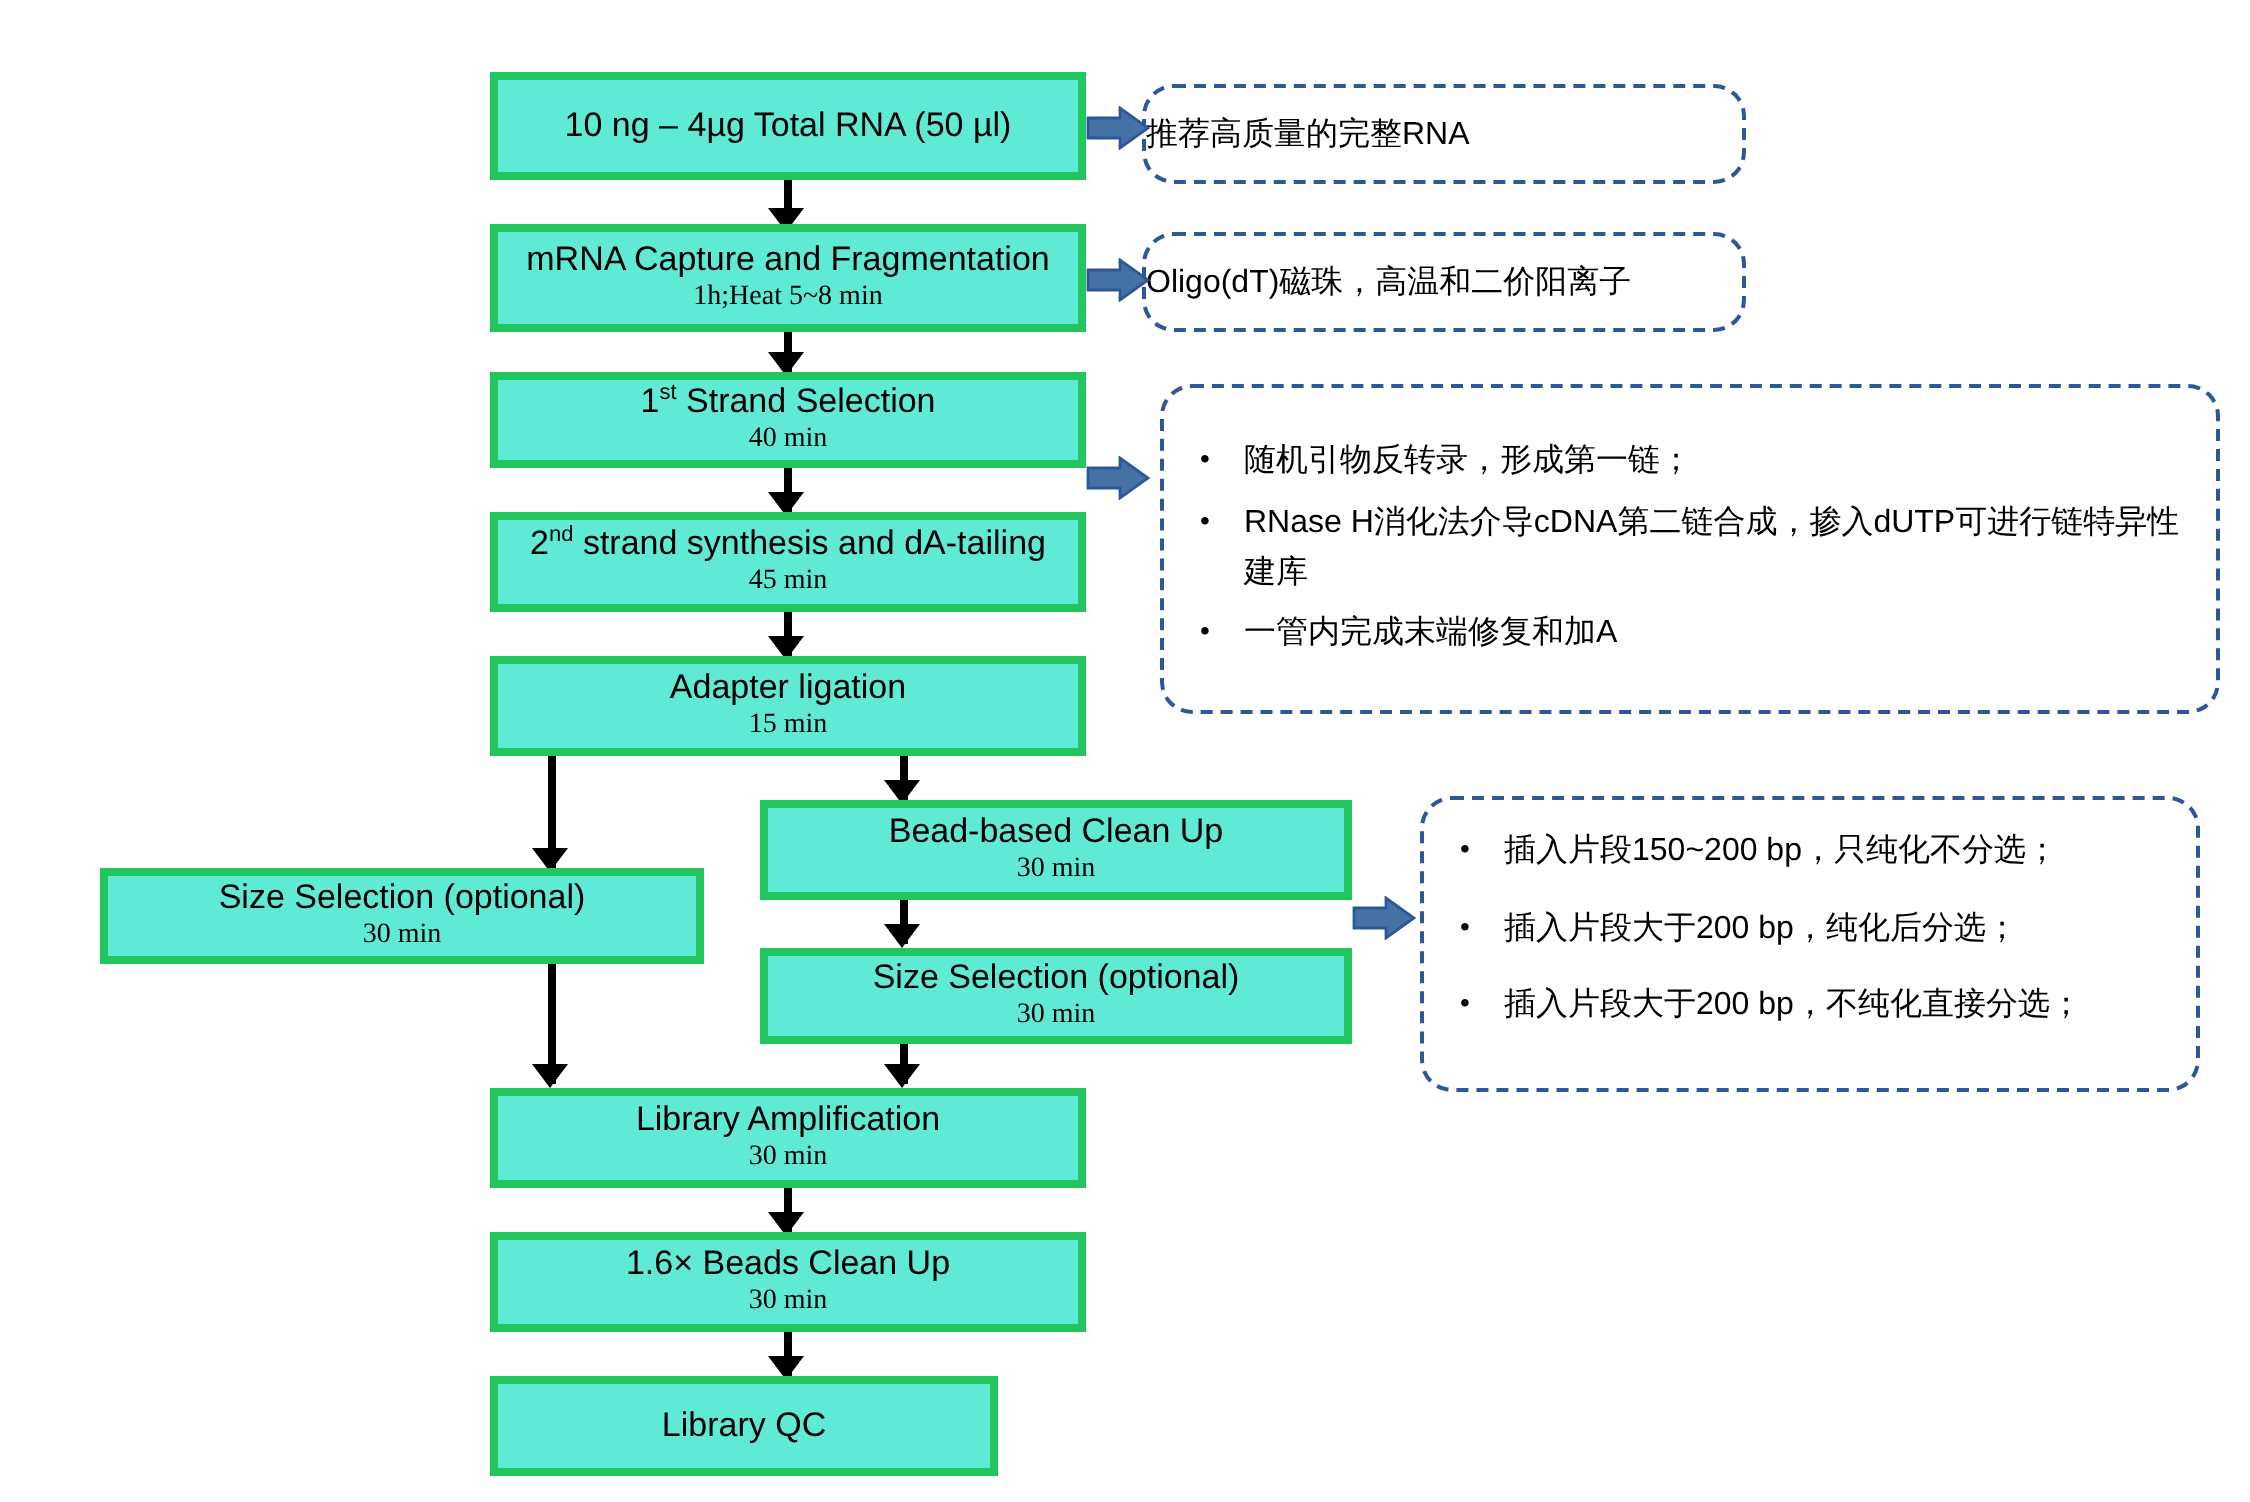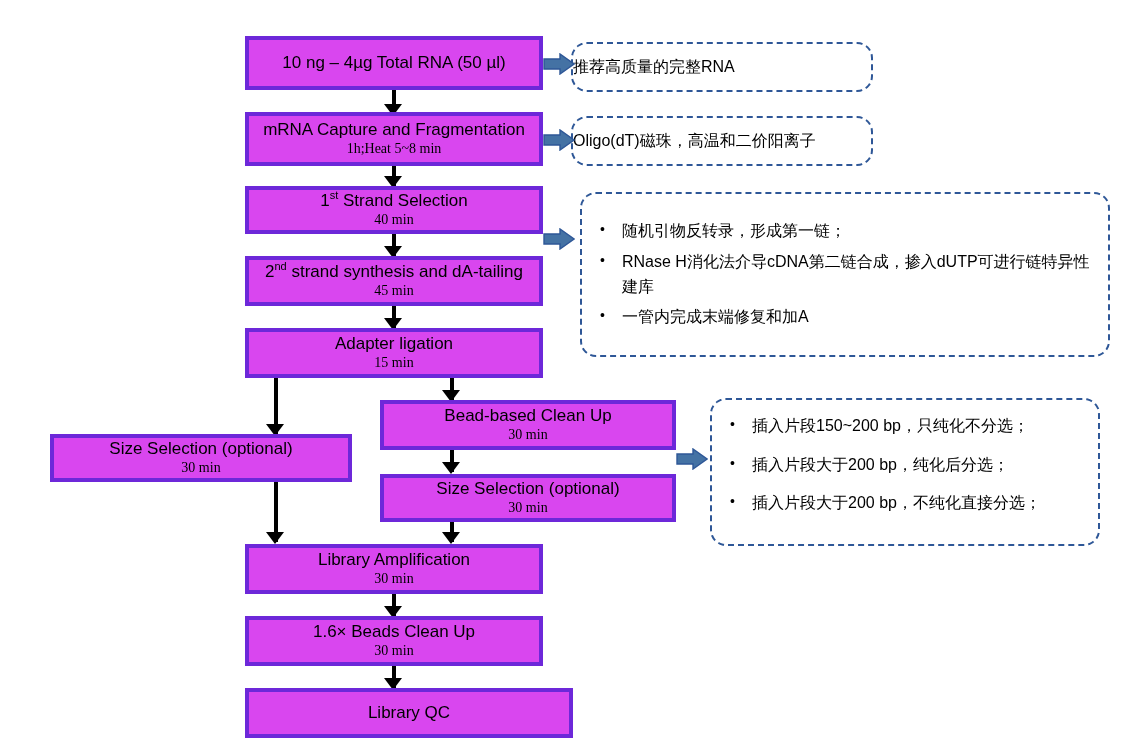--- a/index.html
+++ b/index.html
@@ -15,22 +15,22 @@
     width: 1125px;
     height: 751px;
     background: #ffffff;
     overflow: hidden;
   }
 
   
   .step {
     position: absolute;
     box-sizing: border-box;
-    background: #d946ef;
-    border: 4px solid #6d28d9;
+    background: #5eead4;
+    border: 4px solid #22c55e;
     display: flex;
     flex-direction: column;
     align-items: center;
     justify-content: center;
     text-align: center;
     line-height: 1.05;
     z-index: 5;
   }
   .step .title {
     font-family: "Liberation Sans", sans-serif;
@@ -199,21 +199,21 @@
   <div class="step" style="left:245px; top:544px; width:298px; height:50px;">
     <span class="title">Library Amplification</span>
     <span class="sub">30 min</span>
   </div>
 
   <div class="step" style="left:245px; top:616px; width:298px; height:50px;">
     <span class="title">1.6× Beads Clean Up</span>
     <span class="sub">30 min</span>
   </div>
 
-  <div class="step" style="left:245px; top:688px; width:328px; height:50px;">
+  <div class="step" style="left:245px; top:688px; width:254px; height:50px;">
     <span class="title">Library QC</span>
   </div>
 
   <svg class="bluearrow" style="left:543px; top:53px;" width="32" height="22" viewBox="0 0 32 22">
     <polygon points="1,6 17,6 17,1 31,11 17,21 17,16 1,16" fill="#4472A4" stroke="#2E5797" stroke-width="1.4"></polygon>
   </svg>
 
   <svg class="bluearrow" style="left:543px; top:129px;" width="32" height="22" viewBox="0 0 32 22">
     <polygon points="1,6 17,6 17,1 31,11 17,21 17,16 1,16" fill="#4472A4" stroke="#2E5797" stroke-width="1.4"></polygon>
   </svg>

